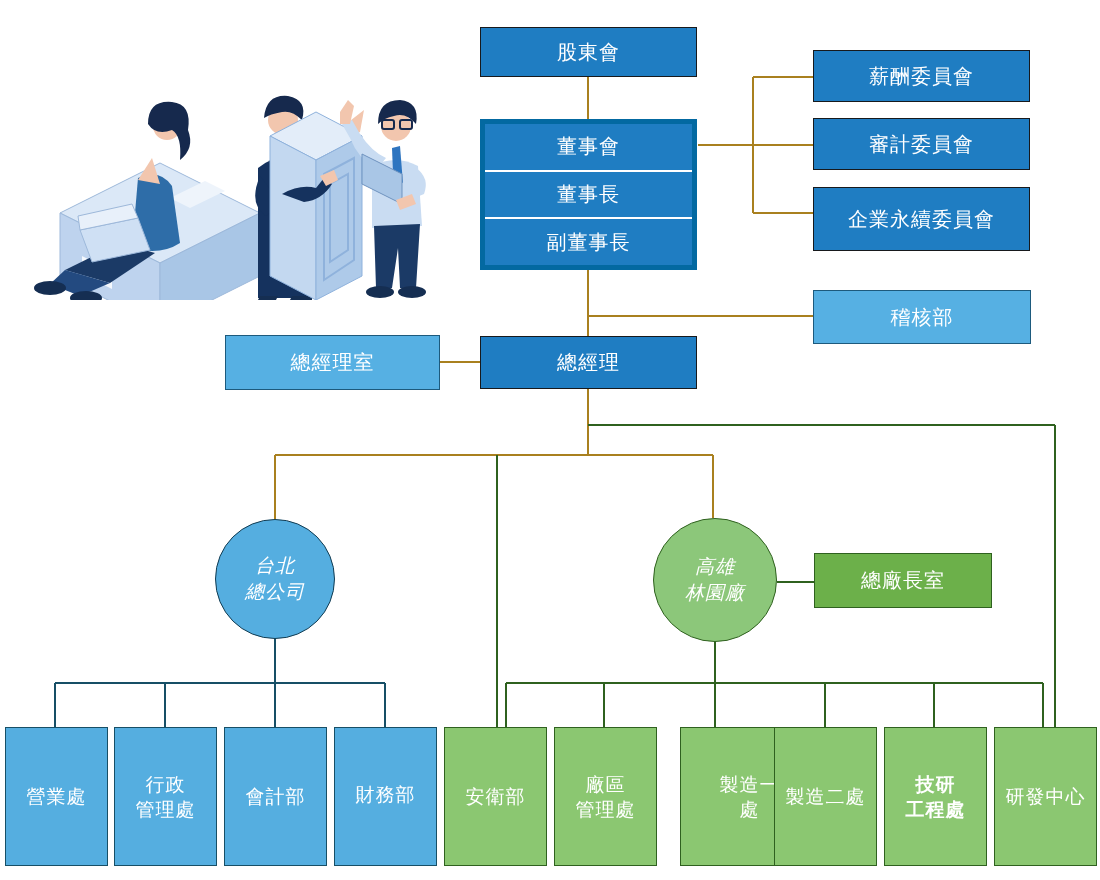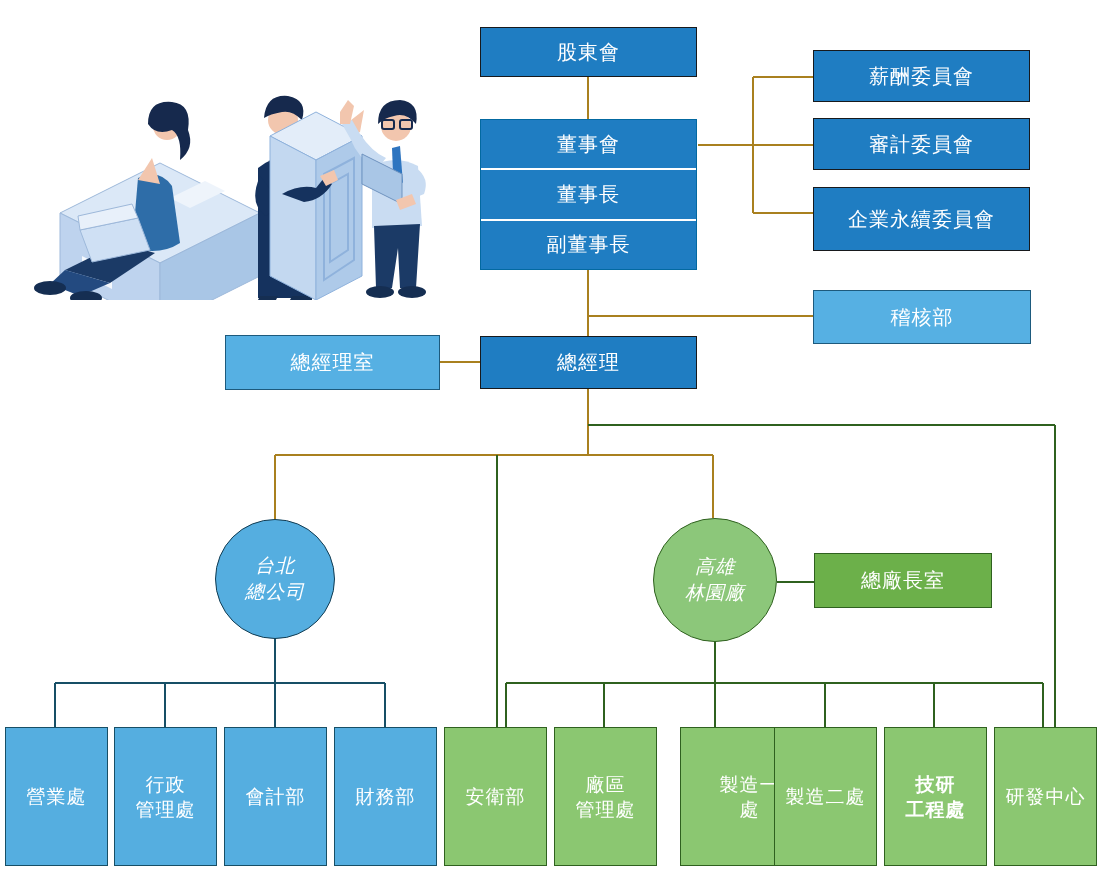--- a/index.html
+++ b/index.html
@@ -11,21 +11,21 @@
   .node{
     position:absolute;z-index:2;display:flex;align-items:center;justify-content:center;
     color:#ffffff;text-align:center;white-space:pre-line;letter-spacing:1px;
     font-size:20px;font-weight:500;line-height:1.25;box-sizing:border-box;
   }
   .dkblue{background:#1f7dc2;border:1px solid #17191c;}
   .ltblue{background:#56b0e3;border:1px solid #1d5a7d;}
   .dkgreen{background:#6cb04a;border:1px solid #2f611f;}
   .boardwrap{
     position:absolute;left:480px;top:119px;width:217px;height:151px;z-index:2;
-    display:flex;flex-direction:column;background:#ffffff;border:1px solid #0369a1;
+    display:flex;flex-direction:column;background:#ffffff;border:5px solid #0369a1;
     box-sizing:border-box;gap:2px;
   }
   .boardrow{
     flex:1;background:#1f7dc2;color:#fff;display:flex;align-items:center;justify-content:center;
     font-size:20px;font-weight:500;letter-spacing:1px;
   }
   .circle{
     position:absolute;z-index:2;border-radius:50%;display:flex;align-items:center;justify-content:center;
     color:#fff;text-align:center;white-space:pre-line;font-size:19px;font-weight:500;
     letter-spacing:1px;line-height:1.35;box-sizing:border-box;font-style:italic;
@@ -162,21 +162,21 @@
 總公司</div>
   <div class="circle circ-green" style="left:653px;top:518px;width:124px;height:124px;">高雄
 林園廠</div>
 
   <div class="node dkgreen" style="left:814px;top:553px;width:178px;height:55px;">總廠長室</div>
 
   <div class="bottombox bb-blue" style="left:5px;">營業處</div>
   <div class="bottombox bb-blue" style="left:114px;">行政
 管理處</div>
   <div class="bottombox bb-blue" style="left:224px;">會計部</div>
-  <div class="bottombox bb-blue" style="left:334px;">財務部</div>
+  <div class="bottombox bb-blue" style="left:334px;font-family:Liberation Mono, monospace;">財務部</div>
 
   <div class="bottombox bb-green" style="left:444px;">安衛部</div>
   <div class="bottombox bb-green" style="left:554px;">廠區
 管理處</div>
   <div class="bottombox bb-green" style="left:680px;padding-left:36px;">製造一處</div>
   <div class="bottombox bb-green" style="left:774px;">製造二處</div>
   <div class="bottombox bb-green" style="left:884px;font-weight:bold;">技研
 工程處</div>
   <div class="bottombox bb-green" style="left:994px;">研發中心</div>
 

